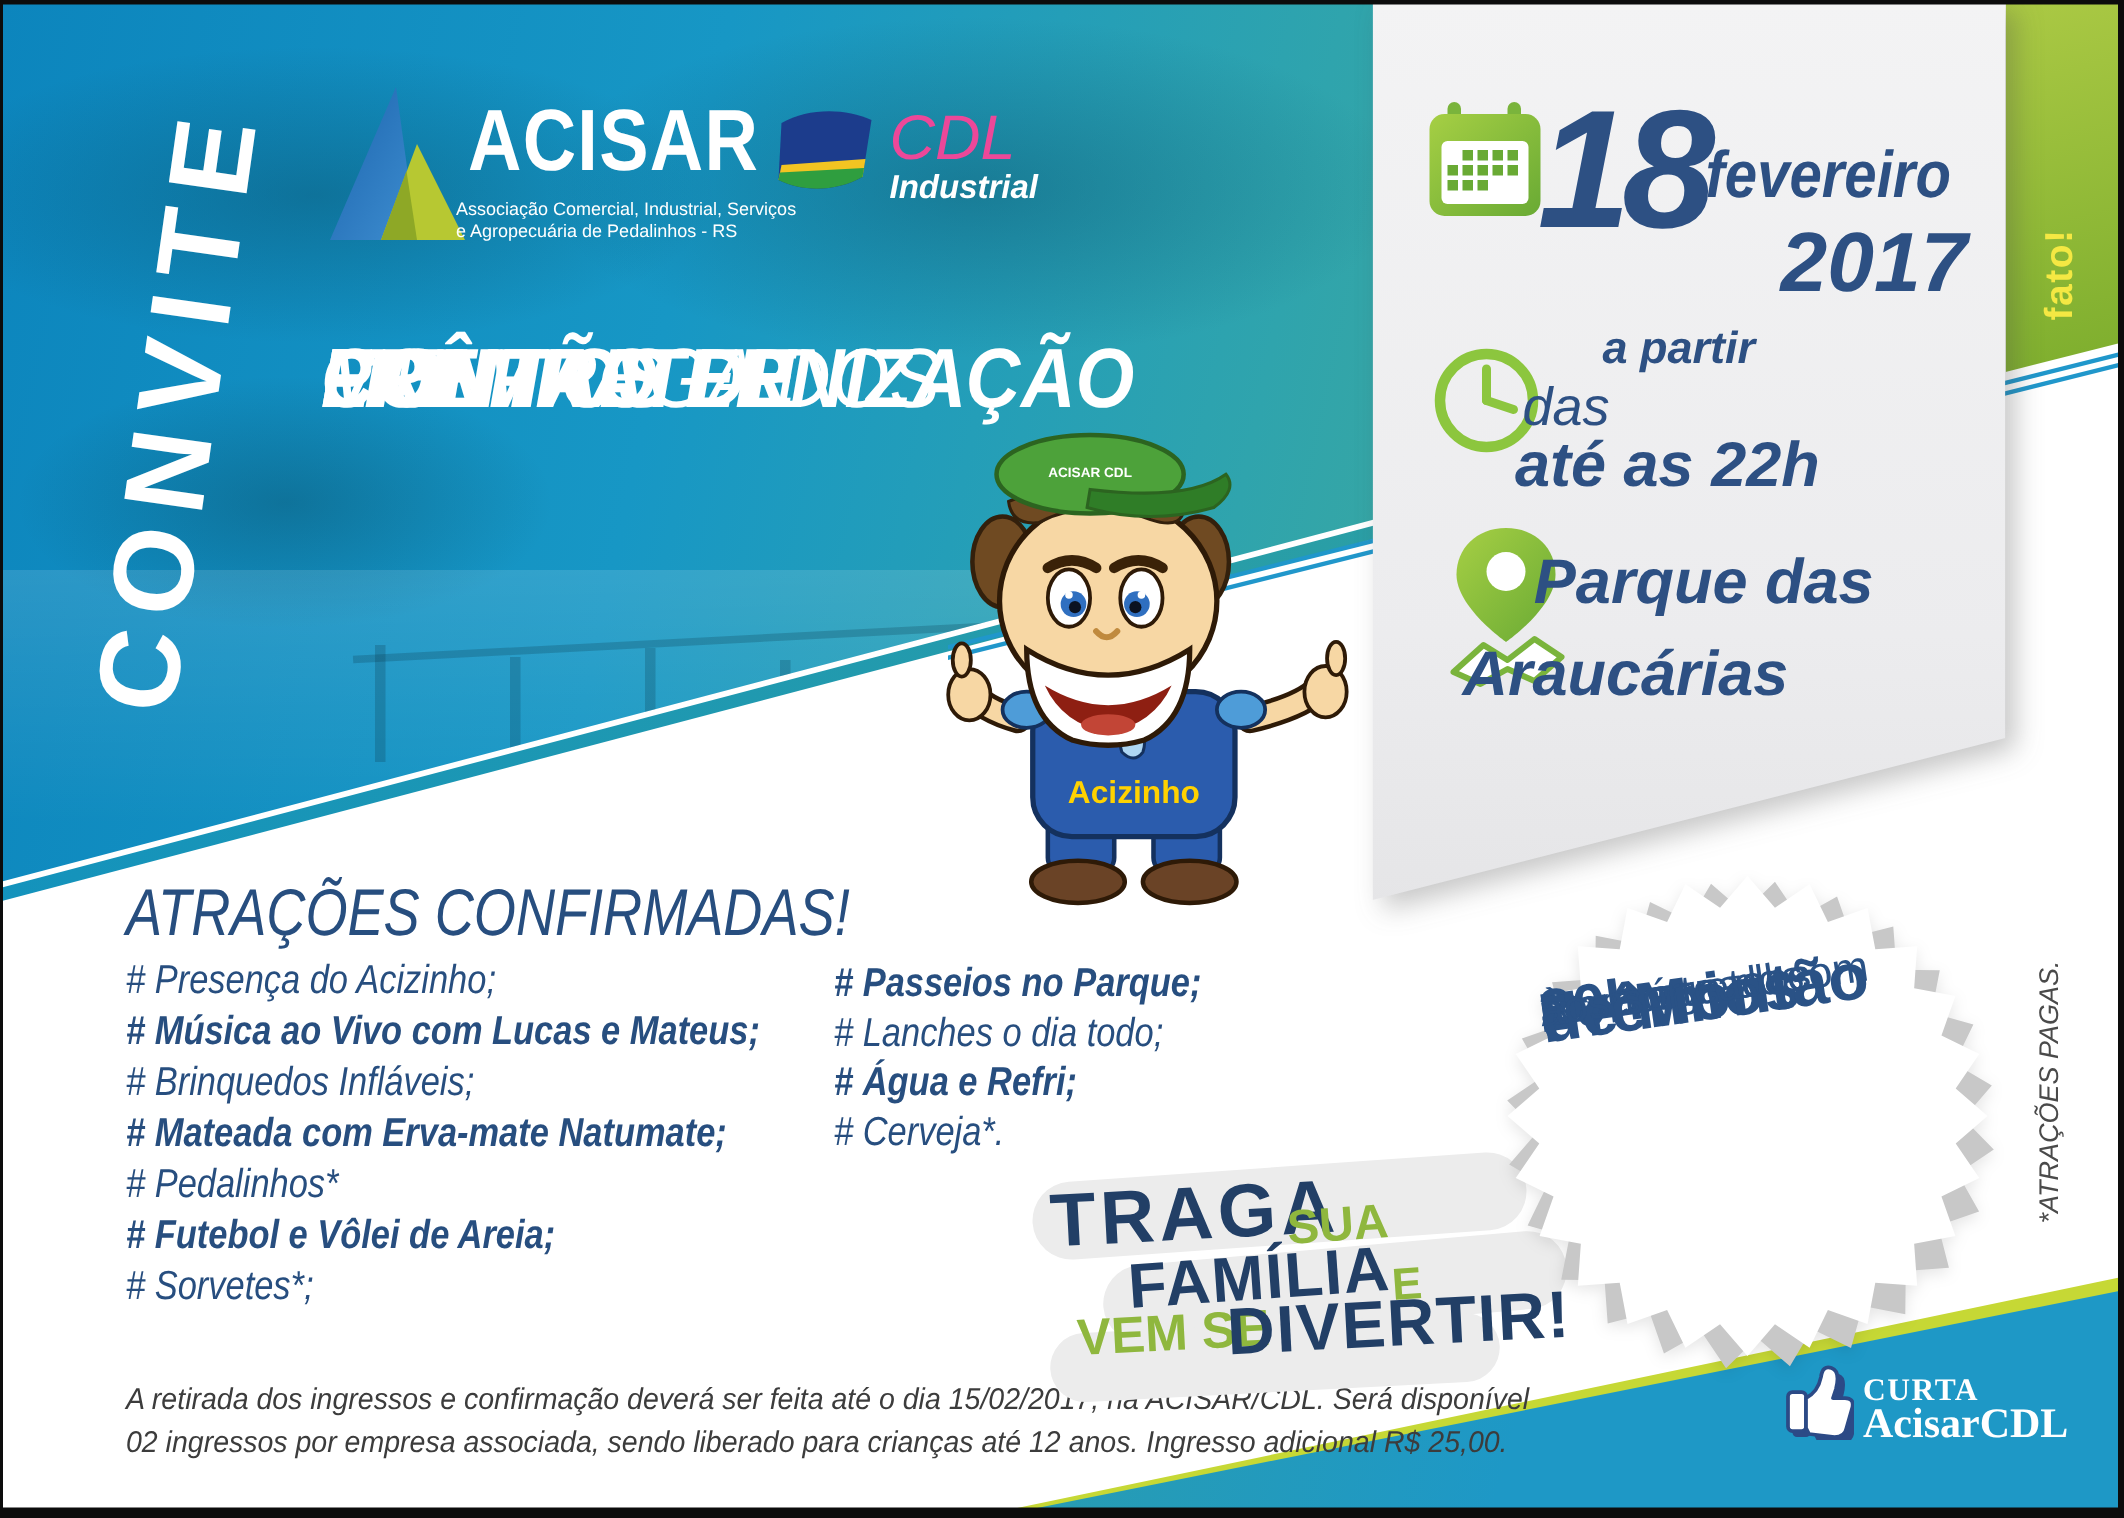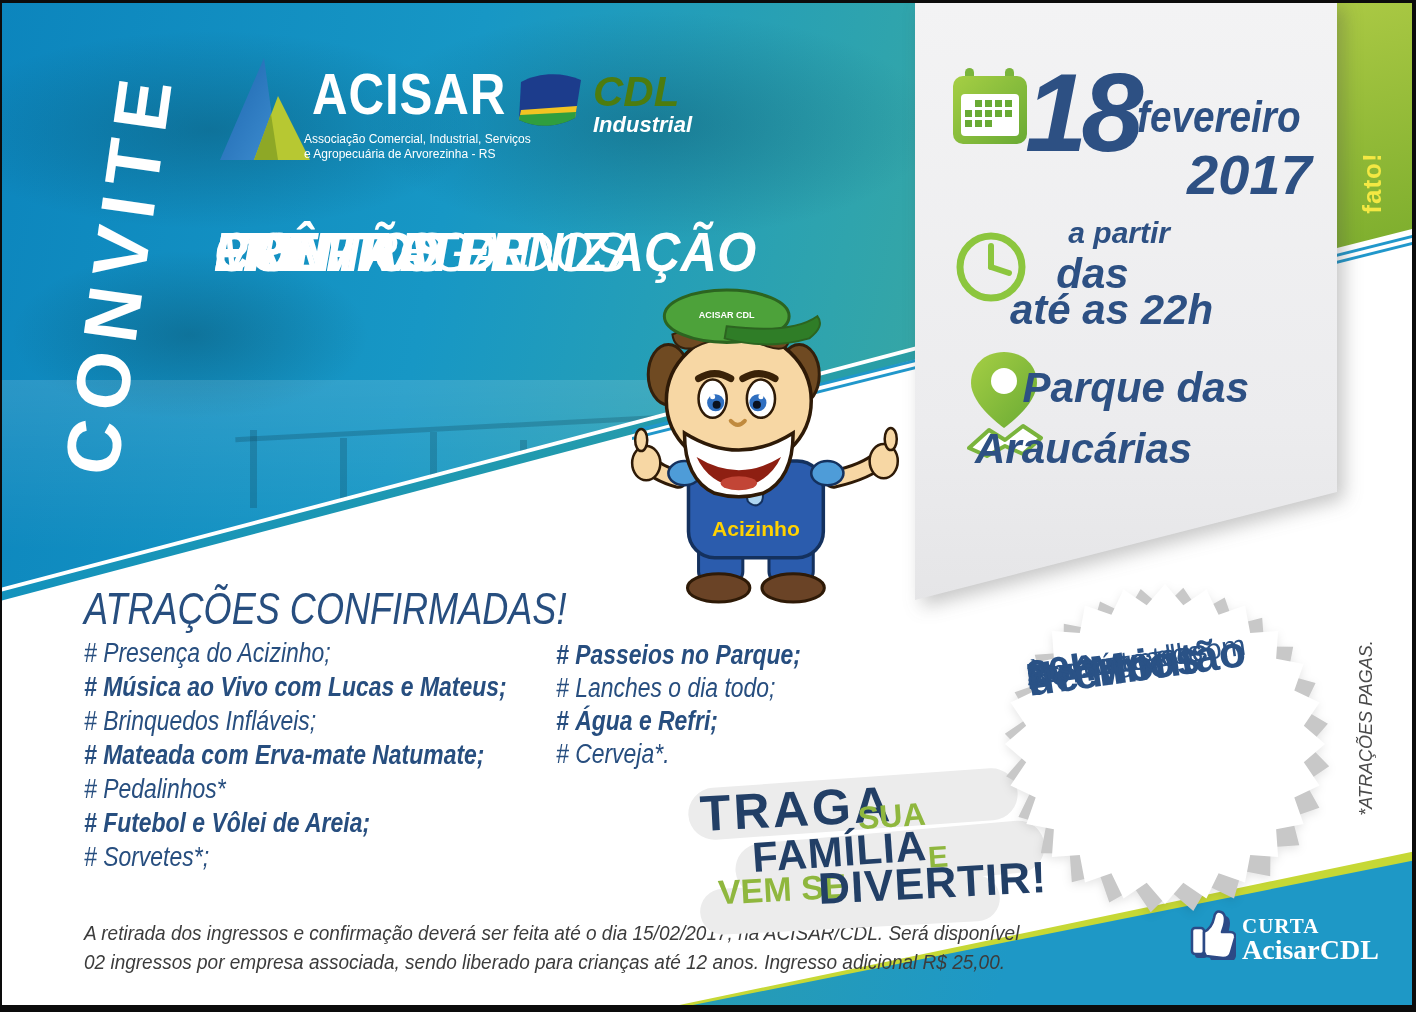--- a/index.html
+++ b/index.html
@@ -43,41 +43,41 @@
   .convite{left:-112px;top:212px;width:460px;height:120px;z-index:4;transform:rotate(-82deg);
            display:flex;align-items:center;justify-content:center;color:#ffffff;
            font-size:76px;font-weight:800;letter-spacing:10px;}
 
   
   .acisar-mark{left:216px;top:56px;z-index:4;}
   .acisar-name{left:312px;top:60px;z-index:4;color:#fff;font-size:58px;font-weight:800;
                transform:scaleX(.85);transform-origin:left top;letter-spacing:1px;}
   .acisar-sub{left:304px;top:132px;z-index:4;color:#fff;font-size:12px;line-height:15px;}
   .cdl-mark{left:513px;top:74px;z-index:4;}
-  .cdl-name{left:593px;top:68px;z-index:4;color:#4d7c0f;font-size:42px;font-weight:700;font-style:italic;}
+  .cdl-name{left:593px;top:68px;z-index:4;color:#ec4899;font-size:42px;font-weight:400;font-style:italic;}
   .cdl-city{left:593px;top:112px;z-index:4;color:#fff;font-size:22px;font-weight:700;font-style:italic;}
 
   
   .title{left:214px;top:220px;z-index:4;color:#fff;font-style:italic;
          transform:scaleX(.9);transform-origin:left top;white-space:nowrap;}
   .title div{position:static;line-height:64px;font-size:56px;}
   .t-bold{font-weight:800;}
   .t-light{font-weight:400;}
 
   
   .card-wrap{left:915px;top:0;width:422px;height:606px;z-index:10;
              filter:drop-shadow(7px 7px 9px rgba(70,70,70,.30));}
   .card{inset:0;clip-path:polygon(0 0,422px 0,422px 492px,0 600px);
         background:linear-gradient(180deg,#f3f3f4 0%,#ececee 70%,#e5e5e7 100%);}
   .card .navy{color:#2d5083;font-style:italic;white-space:nowrap;}
   .d-day{left:110px;top:48px;font-size:112px;font-weight:700;letter-spacing:-6px;}
   .d-month{left:222px;top:92px;font-size:44px;font-weight:700;transform:scaleX(.88);transform-origin:left top;}
   .d-year{left:272px;top:142px;font-size:56px;font-weight:700;}
   .t-prefix1{left:100px;top:216px;width:155px;text-align:right;font-size:30px;font-weight:700;}
-  .t-prefix2{left:100px;top:250px;width:155px;text-align:center;font-size:42px;font-weight:700;}
+  .t-prefix2{left:100px;top:250px;width:155px;text-align:left;font-size:36px;font-weight:400;}
   .t-start{left:262px;top:220px;font-size:62px;font-weight:800;}
   .t-end{left:95px;top:286px;width:275px;text-align:left;font-size:42px;font-weight:700;}
   .v1{left:72px;top:364px;width:262px;text-align:right;font-size:42px;font-weight:700;}
   .v2{left:60px;top:425px;width:322px;text-align:left;font-size:42px;font-weight:700;}
   .v3{left:60px;top:448px;width:268px;text-align:right;font-size:30px;font-weight:700;}
   .cal-icon{left:36px;top:66px;}
   .clock-icon{left:37px;top:228px;}
   .pin-icon{left:48px;top:350px;}
 
   
@@ -153,21 +153,21 @@
           <stop offset="1" stop-color="#3e8ed0"></stop>
       </linearGradient>
     </defs>
     <polygon points="48,2 4,104 62,104" fill="url(#gBlue)"></polygon>
     <polygon points="62,40 38,104 94,104" fill="#b7c832"></polygon>
     <polygon points="55,58 38,104 62,104" fill="#8ea826"></polygon>
   </svg>
   <div class="acisar-name">ACISAR</div>
   <div class="acisar-sub">
     <div style="position:static">Associação Comercial, Industrial, Serviços</div>
-    <div style="position:static">e Agropecuária de Arvorezinha - RS</div>
+    <div style="position:static">e Agropecuária de Pedalinhos - RS</div>
   </div>
 
   <svg class="cdl-mark" width="74" height="60" viewBox="0 0 74 60">
     <path d="M8,8 C 26,-2 50,-2 68,6 L 62,44 C 44,54 22,54 6,46 Z" fill="#1c3c8c"></path>
     <path d="M6,46 L 62,44 L 64,32 L 8,36 Z" fill="#f2c422"></path>
     <path d="M6,46 C 22,54 44,54 62,44 L 63,38 L 7,41 Z" fill="#2f9e3f"></path>
   </svg>
   <div class="cdl-name">CDL</div>
   <div class="cdl-city">Industrial</div>
 

